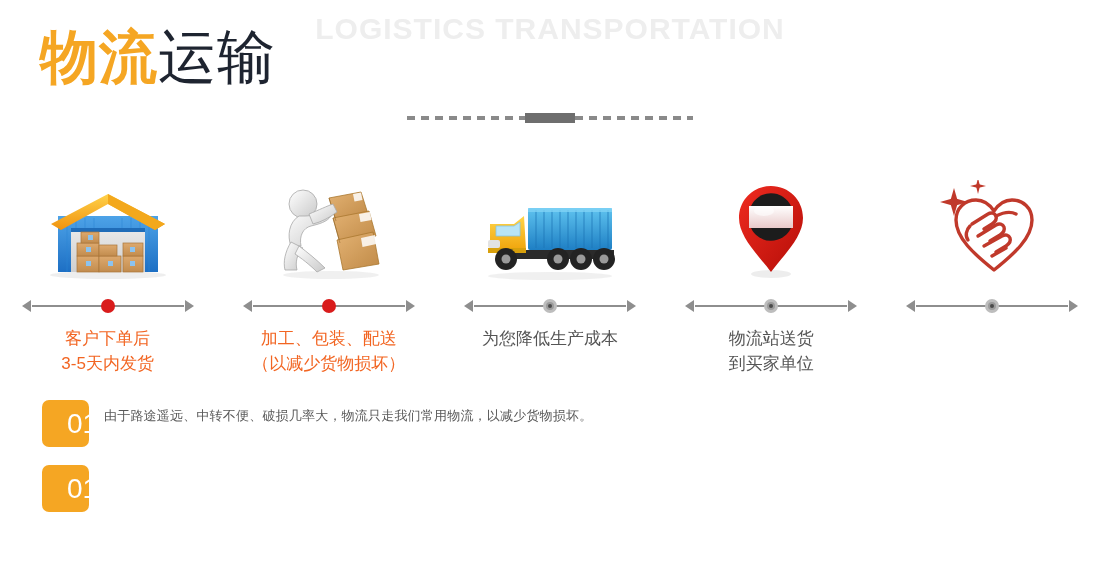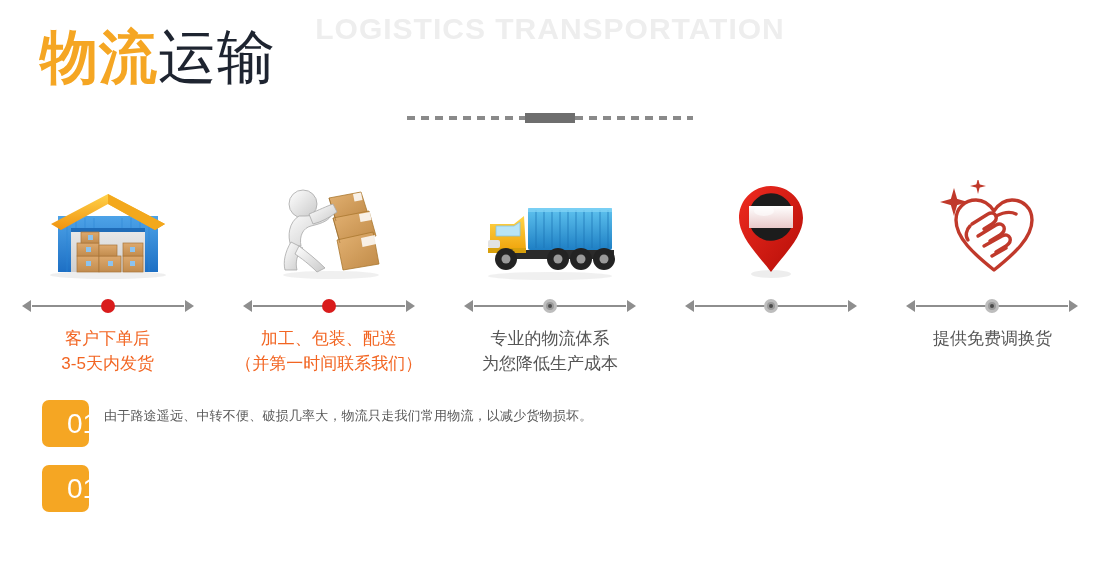--- a/index.html
+++ b/index.html
@@ -238,21 +238,21 @@
         </svg>
       </div>
       <div class="tl">
         <span class="arrow-l"></span>
         <span class="line"></span>
         <span class="dot red"></span>
         <span class="arrow-r"></span>
       </div>
       <div class="caption orange">
         <div>加工、包装、配送</div>
-        <div>（并第一时间联系我们）</div>
+        <div>（以减少货物损坏）</div>
       </div>
     </div>
 
     <div class="feature">
       <div class="icon-box">
         <svg class="icn" width="140" height="82" viewBox="0 0 140 82">
           <defs>
             <linearGradient id="tcont" x1="0" y1="0" x2="0" y2="1">
               <stop offset="0%" stop-color="#5fc3ef"></stop>
                 <stop offset="100%" stop-color="#1e7fc4"></stop>
@@ -298,21 +298,20 @@
           </g>
         </svg>
       </div>
       <div class="tl">
         <span class="arrow-l"></span>
         <span class="line"></span>
         <span class="dot gray"></span>
         <span class="arrow-r"></span>
       </div>
       <div class="caption dark">
-        <div>专业的物流体系</div>
         <div>为您降低生产成本</div>
       </div>
     </div>
 
     <div class="feature">
       <div class="icon-box">
         <svg class="icn" width="80" height="100" viewBox="0 0 80 100">
           <defs>
             <linearGradient id="pinred" x1="0" y1="0" x2="1" y2="1">
               <stop offset="0%" stop-color="#ef2b20"></stop>
@@ -335,20 +334,24 @@
           <path d="M20 26 a22 22 0 0 1 40 0 z" fill="#1c1c1c"></path>
           <ellipse cx="33" cy="31" rx="10" ry="5" fill="#ffffff" opacity=".55"></ellipse>
         </svg>
       </div>
       <div class="tl">
         <span class="arrow-l"></span>
         <span class="line"></span>
         <span class="dot gray"></span>
         <span class="arrow-r"></span>
       </div>
+      <div class="caption dark">
+        <div>物流站送货</div>
+        <div>到买家单位</div>
+      </div>
     </div>
 
     <div class="feature">
       <div class="icon-box">
         <svg class="icn" width="120" height="100" viewBox="0 0 120 100">
           <g fill="none" stroke="#c0392b" stroke-width="3.4" stroke-linecap="round" stroke-linejoin="round">
 
             <path d="M62 90 C42 74, 24 58, 24 40 C24 28, 33 20, 44 20 C52 20, 58 25, 62 31 C66 25, 72 20, 80 20 C91 20, 100 28, 100 40 C100 58, 82 74, 62 90 Z"></path>
 
             <path d="M40 44 L56 34 C59 32, 63 33, 64 36 C65 39, 63 42, 60 44 L52 49"></path>
@@ -367,21 +370,20 @@
           </g>
         </svg>
       </div>
       <div class="tl">
         <span class="arrow-l"></span>
         <span class="line"></span>
         <span class="dot gray"></span>
         <span class="arrow-r"></span>
       </div>
       <div class="caption dark">
-        <div>提供免费调换货</div>
       </div>
     </div>
 
   </div>
 
   <div class="notes">
 
     <div class="note">
       <div class="badge">01</div>
       <div class="note-lines">

